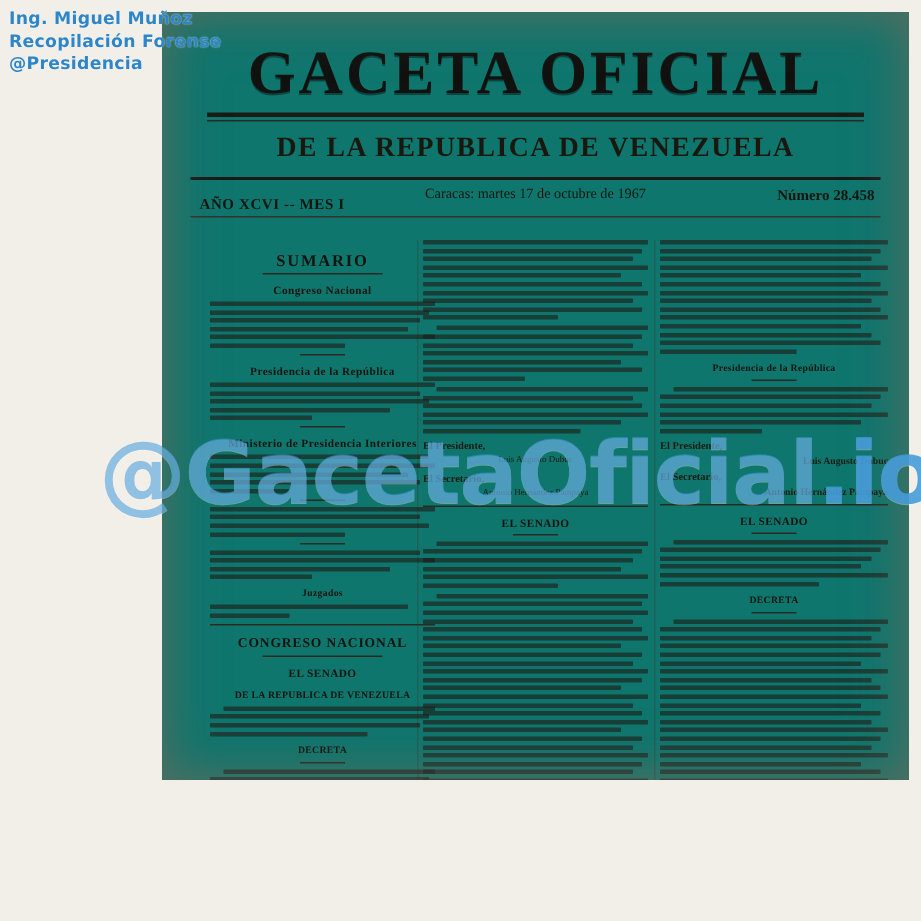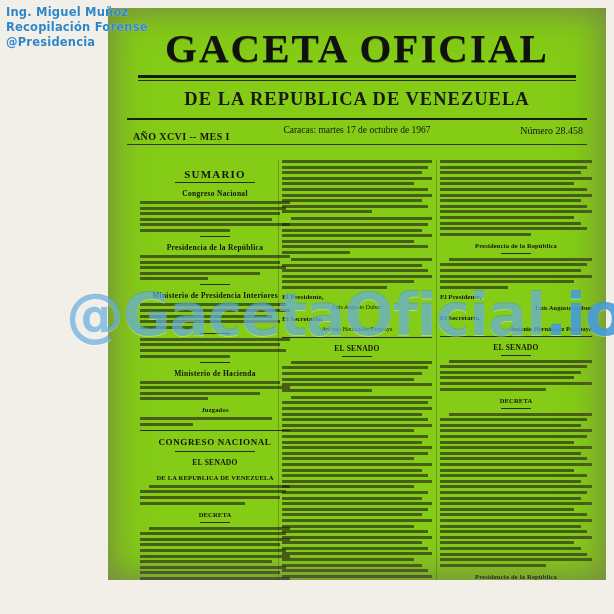--- a/index.html
+++ b/index.html
@@ -24,22 +24,22 @@
     background: #f2efe9;
     overflow: hidden;
   }
 
   
   .scan {
     position: absolute;
     left: 108px;
     top: 8px;
     width: 498px;
-    height: 572px;
-    background: #84cc16;
+    height: 512px;
+    background: #0f766e;
     box-shadow: inset 0 0 26px rgba(120,115,100,.45);
     overflow: hidden;
   }
 
   
   .credit {
     position: absolute;
     left: 6px;
     top: 5px;
     z-index: 40;
@@ -131,21 +131,21 @@
     letter-spacing: .4px;
     font-size: 10px;
   }
   .issueline .center {
     position: absolute; left: 0; right: 0; top: 0;
     text-align: center;
     font-size: 9.5px;
   }
   .issueline .right {
     position: absolute; right: 4px; top: 0;
-    font-weight: normal;
+    font-weight: bold;
     font-size: 10px;
   }
   .rule-issue {
     width: 460px;
     height: 1px;
     background: #33332b;
     margin: 3px auto 0 auto;
   }
 
   
@@ -332,21 +332,20 @@
         <div class="minirule w30"></div>
 
         <div class="para">
           <div class="line l100"></div>
             <div class="line l93"></div>
           <div class="line l97"></div>
             <div class="line l60"></div>
         </div>
         <div class="minirule w30"></div>
 
-        <div class="hdr sm">Ministerio de Hacienda</div>
         <div class="para">
           <div class="line l93"></div>
             <div class="line l100"></div>
           <div class="line l80"></div>
             <div class="line l45"></div>
         </div>
 
         <div class="hdr tiny">Juzgados</div>
         <div class="para">
           <div class="line l88"></div>

